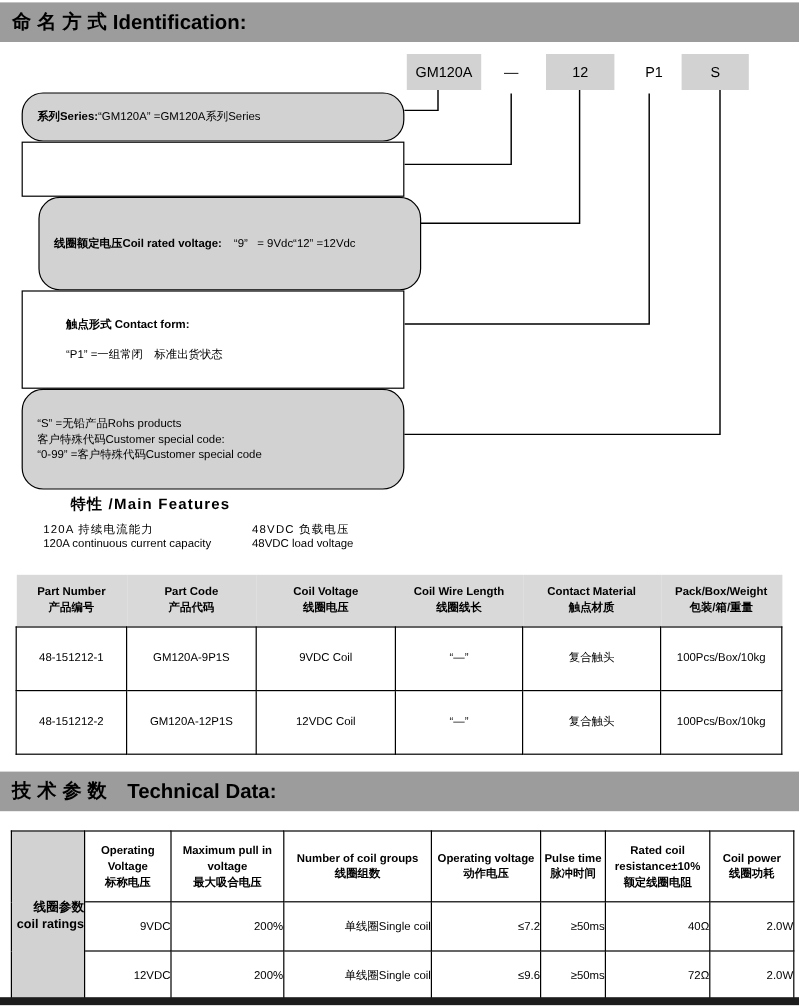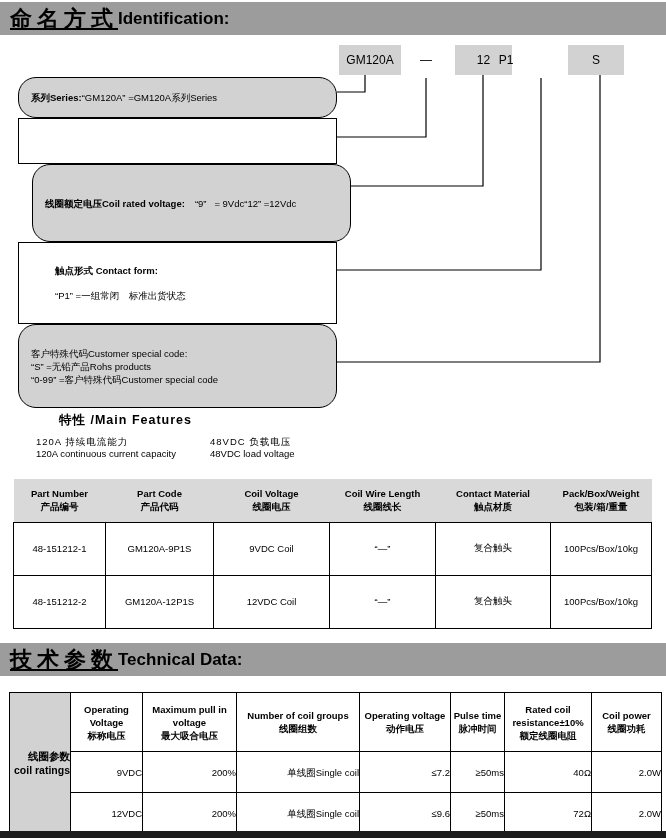--- a/index.html
+++ b/index.html
@@ -10,21 +10,21 @@
     --c-bottom-bar:#1c1c1c;
   }
   *{box-sizing:border-box;margin:0;padding:0;}
   html,body{background:#fff;}
   body{font-family:"Liberation Sans","DejaVu Sans",sans-serif;color:#000;}
   .page{position:relative;width:666px;height:838px;background:#fff;overflow:hidden;}
 
   
   .bar{position:absolute;left:0;width:666px;height:33px;background:var(--c-header-bar);
        display:flex;align-items:center;padding-left:10px;font-weight:bold;font-size:17px;}
-  .bar .zh{letter-spacing:5px;font-size:22px;text-decoration:underline;}
+  .bar .zh{letter-spacing:5px;font-size:16px;}
   .bar .en{letter-spacing:0;}
 
   
   .code-box{position:absolute;top:45px;height:30px;background:var(--c-box-fill);
             display:flex;align-items:center;justify-content:center;font-size:12px;}
   .code-text{position:absolute;top:45px;height:30px;display:flex;align-items:center;justify-content:center;font-size:12px;}
 
   
   svg.connectors{position:absolute;left:0;top:0;pointer-events:none;}
 
@@ -63,21 +63,21 @@
 <div class="page">
 
   <div class="bar" style="top:2px;">
     <span class="zh">命名方式</span>
       <span class="en">Identification:</span>
   </div>
 
   <div class="code-box" style="left:339px;width:62px;">GM120A</div>
   <div class="code-text" style="left:412px;width:28px;">—</div>
   <div class="code-box" style="left:455px;width:57px;">12</div>
-  <div class="code-text" style="left:492px;width:28px;">P1</div>
+  <div class="code-text" style="left:531px;width:28px;">P1</div>
   <div class="code-box" style="left:568px;width:56px;">S</div>
 
   <svg class="connectors" width="666" height="420">
     <polyline points="365,75 365,92 337,92" fill="none" stroke="#000" stroke-width="1.2"></polyline>
     <polyline points="426,78 426,137 337,137" fill="none" stroke="#000" stroke-width="1.2"></polyline>
     <polyline points="483,75 483,186 337,186" fill="none" stroke="#000" stroke-width="1.2"></polyline>
     <polyline points="541,78 541,270 337,270" fill="none" stroke="#000" stroke-width="1.2"></polyline>
     <polyline points="600,75 600,362 337,362" fill="none" stroke="#000" stroke-width="1.2"></polyline>
   </svg>
 
@@ -98,22 +98,22 @@
       </span>
     </div>
   </div>
 
   <div class="exp-box white" style="top:242px;height:82px;padding-left:36px;">
     <div class="b pre">触点形式 Contact form:</div>
     <div class="pre" style="margin-top:12px;">“P1” =一组常闭　标准出货状态</div>
   </div>
 
   <div class="exp-box gray" style="top:324px;height:84px;">
+    <div class="pre">“S” =无铅产品Rohs products</div>
     <div class="pre">客户特殊代码Customer special code:</div>
-    <div class="pre">“S” =无铅产品Rohs products</div>
     <div class="pre">“0-99” =客户特殊代码Customer special code</div>
   </div>
 
   <div class="feat-title">特性 /Main Features</div>
   <div class="feat-item" style="left:36px;top:436px;">
     <div class="zh">120A 持续电流能力</div>
     <div>120A continuous current capacity</div>
   </div>
   <div class="feat-item" style="left:210px;top:436px;">
     <div class="zh">48VDC 负载电压</div>
@@ -170,21 +170,21 @@
         <td>48-151212-2</td>
         <td>GM120A-12P1S</td>
         <td>12VDC Coil</td>
         <td>“—”</td>
         <td>复合触头</td>
         <td>100Pcs/Box/10kg</td>
       </tr>
     </tbody>
   </table>
 
-  <div class="bar" style="top:643px;">
+  <div class="bar" style="top:643px;gap:12px;">
     <span class="zh">技术参数</span>
       <span class="en">Technical Data:</span>
   </div>
 
   <table class="tech" style="left:9px;top:692px;width:652px;">
     <colgroup>
       <col style="width:61px">
         <col style="width:72px">
         <col style="width:94px">
         <col style="width:123px">

